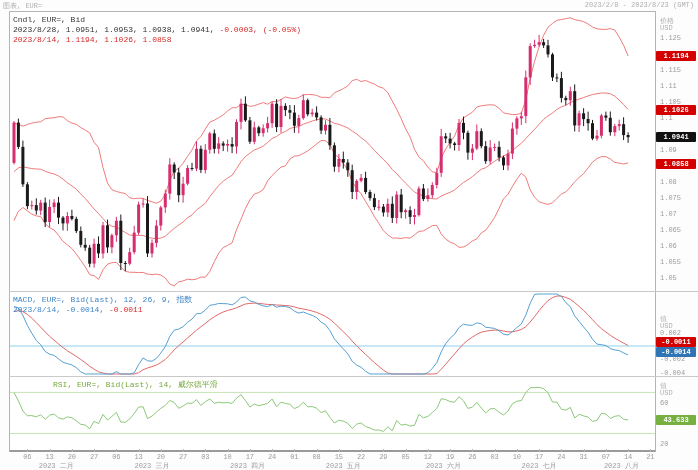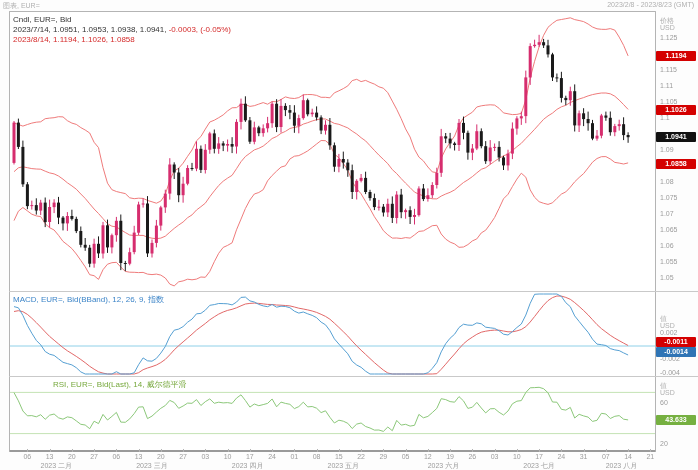--- a/index.html
+++ b/index.html
@@ -1,17 +1,17 @@
 <!DOCTYPE html>
 <html><head>
 <meta charset="utf-8">
 <style>
   html,body{margin:0;padding:0;background:#fff;}
   #app{position:relative;width:698px;height:470px;background:#fdfdfd;overflow:hidden;
-       font-family:Liberation Sans, sans-serif;cursor:default;}
+       font-family:Liberation Mono, monospace;cursor:default;}
   .hdr{position:absolute;top:1px;font-size:7px;color:#b0b0b0;white-space:nowrap;}
   #frame{position:absolute;left:9px;top:11px;width:645px;height:438px;
          border:1px solid #b4b4b4;border-bottom:2px solid #9a9a9a;border-radius:1px;background:#fff;}
   .sep{position:absolute;left:9px;width:689px;height:1px;background:#c9c9c9;}
   svg{position:absolute;overflow:hidden;}
   .legend{position:absolute;font-size:8px;line-height:10px;white-space:nowrap;z-index:5;}
   .c-blk{color:#333;} .c-red{color:#d42a2a;} .c-blu{color:#3d85c8;} .c-grn{color:#76a83c;margin-left:40px;}
   .tick{position:absolute;left:660px;font-size:7px;color:#9c9c9c;white-space:nowrap;}
   .axhdr{position:absolute;left:660px;font-size:7px;color:#b0b0b0;}
   .badge{position:absolute;left:656px;width:40px;height:10px;font-size:7px;font-weight:bold;
@@ -320,27 +320,29 @@
       <polyline fill="none" stroke="#56a0d3" stroke-width="1" points="4.0,14.6 8.4,15.8 12.9,23.4 17.4,33.4 21.8,41.2 26.3,48.4 30.7,52.8 35.2,59.5 39.6,62.2 44.1,63.4 48.5,66.8 53.0,70.3 57.4,71.6 61.9,72.9 66.3,75.7 70.8,79.9 75.2,82.0 79.7,82.0 84.1,82.0 88.5,82.0 93.0,82.0 97.5,82.0 101.9,82.0 106.4,79.7 110.8,82.0 115.3,82.0 119.7,82.0 124.2,80.8 128.6,72.7 133.1,65.9 137.5,68.8 142.0,69.2 146.4,66.4 150.8,61.1 155.3,54.5 159.8,44.5 164.2,38.2 168.7,37.1 173.1,34.6 177.6,30.2 182.0,27.1 186.5,21.8 190.9,21.4 195.3,18.2 199.8,13.3 204.3,12.6 208.7,11.5 213.2,11.6 217.6,11.8 222.1,12.9 226.5,10.1 231.0,5.4 235.4,5.1 239.9,8.9 244.3,10.0 248.8,12.4 253.2,13.9 257.6,14.7 262.1,12.5 266.6,15.2 271.0,14.2 275.4,14.5 279.9,15.7 284.4,19.2 288.8,21.1 293.3,20.0 297.7,21.8 302.2,23.4 306.6,25.7 311.1,30.1 315.5,32.8 319.9,38.6 324.4,46.9 328.9,52.1 333.3,56.9 337.8,61.8 342.2,69.3 346.7,73.0 351.1,75.3 355.6,79.2 360.0,82.0 364.4,82.0 368.9,82.0 373.4,82.0 377.8,82.0 382.3,82.0 386.7,82.0 391.2,82.0 395.6,82.0 400.1,82.0 404.5,82.0 408.9,82.0 413.4,82.0 417.9,80.8 422.3,76.4 426.8,70.6 431.2,59.9 435.7,51.7 440.1,46.2 444.6,42.2 449.0,35.5 453.5,32.2 457.9,33.1 462.4,33.3 466.8,30.9 471.3,31.8 475.7,35.2 480.2,35.8 484.6,36.4 489.1,38.8 493.5,42.2 498.0,43.0 502.4,39.6 506.9,35.5 511.3,32.0 515.8,23.1 520.2,11.3 524.6,2.3 529.1,2.0 533.6,2.0 538.0,2.0 542.5,2.0 546.9,2.0 551.4,4.4 555.8,10.7 560.3,14.7 564.7,23.9 569.1,29.4 573.6,35.0 578.1,40.3 582.5,47.2 587.0,52.1 591.4,52.7 595.9,53.5 600.3,56.6 604.8,57.9 609.2,58.6 613.6,60.9 618.1,63.0"></polyline>
     </svg>
   <svg id="svg-rsi" style="left:10px;top:377px" width="645" height="72">
       <line x1="0" x2="645" y1="15.4" y2="15.4" stroke="#c4e3b4"></line>
       <line x1="0" x2="645" y1="56.6" y2="56.6" stroke="#c4e3b4"></line>
       <polyline fill="none" stroke="#8cc87a" stroke-width="1" points="4.0,15.6 8.4,23.8 12.9,34.0 17.4,38.8 21.8,38.6 26.3,39.8 30.7,37.7 35.2,42.3 39.6,38.2 44.1,37.0 48.5,40.8 53.0,42.2 57.4,39.9 61.9,40.7 66.3,43.9 70.8,47.3 75.2,48.0 79.7,51.7 84.1,44.2 88.5,46.6 93.0,37.4 97.5,43.0 101.9,39.4 106.4,35.4 110.8,45.1 115.3,45.3 119.7,41.9 124.2,36.6 128.6,30.1 133.1,29.8 137.5,41.6 142.0,39.1 146.4,35.1 150.8,31.3 155.3,28.5 159.8,23.4 164.2,25.5 168.7,31.3 173.1,29.0 177.6,26.1 182.0,26.3 186.5,22.6 190.9,28.5 195.3,24.7 199.8,21.9 204.3,26.3 208.7,25.2 213.2,25.9 217.6,25.6 222.1,26.4 226.5,21.1 231.0,17.8 235.4,23.5 239.9,30.1 244.3,27.0 248.8,28.7 253.2,27.6 257.6,26.4 262.1,22.0 266.6,29.8 271.0,25.1 275.4,26.4 279.9,27.3 284.4,31.6 288.8,29.6 293.3,25.2 297.7,29.9 302.2,29.5 306.6,31.2 311.1,35.6 315.5,33.8 319.9,40.3 324.4,46.0 328.9,43.2 333.3,44.2 337.8,46.3 342.2,51.5 346.7,47.1 351.1,46.0 355.6,49.5 360.0,51.0 364.4,53.1 368.9,53.0 373.4,54.4 377.8,50.0 382.3,53.7 386.7,43.4 391.2,48.1 395.6,47.3 400.1,49.1 404.5,48.3 408.9,37.4 413.4,40.8 417.9,39.4 422.3,35.6 426.8,31.4 431.2,21.7 435.7,22.6 440.1,24.6 444.6,25.2 449.0,19.6 453.5,23.9 457.9,31.4 462.4,30.2 466.8,25.4 471.3,31.0 475.7,35.9 480.2,31.8 484.6,31.6 489.1,35.3 493.5,38.0 498.0,34.0 502.4,26.8 506.9,24.2 511.3,23.6 515.8,15.5 520.2,10.8 524.6,10.6 529.1,10.3 533.6,11.7 538.0,15.8 542.5,25.0 546.9,25.2 551.4,32.3 555.8,33.1 560.3,30.4 564.7,41.0 569.1,37.3 573.6,38.9 578.1,40.1 582.5,44.4 587.0,43.3 591.4,36.3 595.9,37.0 600.3,41.5 604.8,39.3 609.2,38.6 613.6,42.2 618.1,42.9"></polyline>
     </svg>
 
   <div class="legend" style="left:13px;top:15px">
     <div><span class="c-blk">Cndl, EUR=, Bid</span></div>
-    <div><span class="c-blk">2023/7/14, 1.0951, 1.0953, 1.0938, 1.0941,</span>
+    <div><span class="c-blk">2023/8/28, 1.0951, 1.0953, 1.0938, 1.0941,</span>
          <span class="c-red">-0.0003, (-0.05%)</span></div>
     <div><span class="c-red">2023/8/14, 1.1194, 1.1026, 1.0858</span></div>
   </div>
 
   <div class="legend" style="left:13px;top:295px">
-    <div><span class="c-blu">MACD, EUR=, Bid(BBand), 12, 26, 9, 指数</span></div>
+    <div><span class="c-blu">MACD, EUR=, Bid(Last), 12, 26, 9, 指数</span></div>
+    <div><span class="c-blu">2023/8/14, -0.0014,</span>
+         <span class="c-red">-0.0011</span></div>
   </div>
 
   <div class="legend" style="left:13px;top:380px">
     <div><span class="c-grn">RSI, EUR=, Bid(Last), 14, 威尔德平滑</span></div>
   </div>
 
   <span class="axhdr" style="top:16px">价格</span>
   <span class="axhdr" style="top:24px">USD</span>
   <span class="axhdr" style="top:314px">值</span>
   <span class="axhdr" style="top:322px">USD</span>

